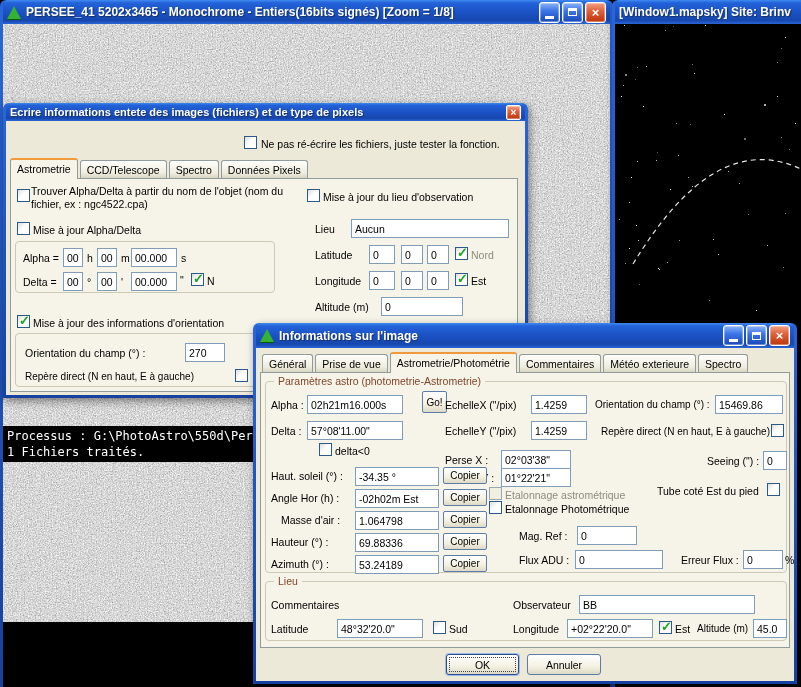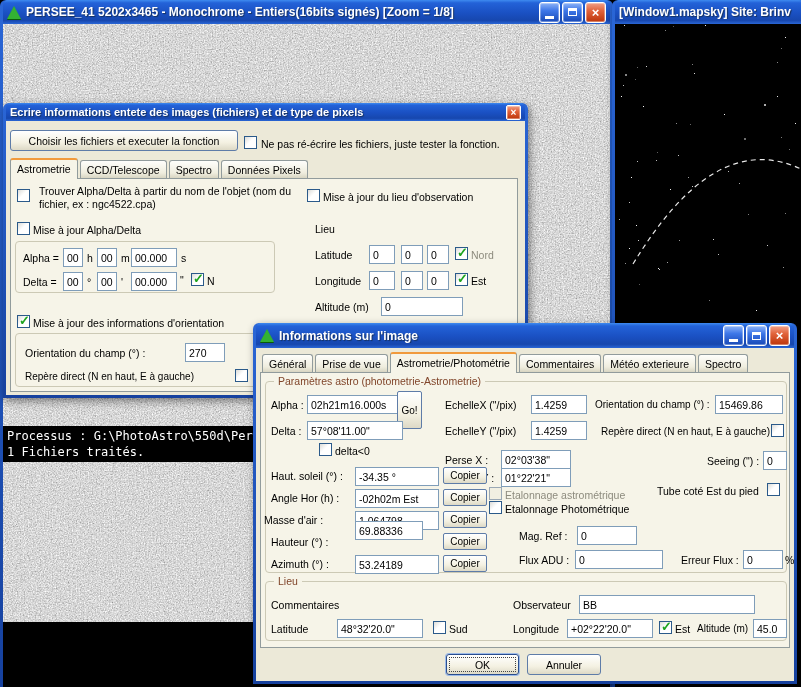--- a/index.html
+++ b/index.html
@@ -216,34 +216,33 @@
 </div>
 
 <div class="window" style="left:3px;top:103px;width:525px;height:295px;z-index:2">
   <div class="titlebar sm">
     <span class="ttext sm">Ecrire informations entete des images (fichiers) et de type de pixels</span>
     <span class="tbtns">
         <span class="tbtn close sm">×</span>
       </span>
   </div>
   <div class="client" style="width:519px;height:274px">
-    <button class="btn" style="left:4px;top:9px;width:228px;height:21px">Choisir les fichiers et executer la fonction</button>
     <span class="cb" style="left:238px;top:15px"></span>
     <span class="lbl" style="left:255px;top:17px">Ne pas ré-écrire les fichiers, juste tester la fonction.</span>
 
     <div class="tabs" style="left:4px;top:37px">
       <span class="tab active">Astrometrie</span>
       <span class="tab">CCD/Telescope</span>
       <span class="tab">Spectro</span>
       <span class="tab">Données Pixels</span>
     </div>
 
     <div class="panel" style="left:4px;top:57px;width:508px;height:214px">
       <span class="cb" style="left:6px;top:10px"></span>
-      <span class="lbl wrap" style="left:28px;top:6px;width:252px">Trouver Alpha/Delta à partir du nom de l'objet (nom du fichier, ex : ngc4522.cpa)</span>
+      <span class="lbl wrap" style="left:20px;top:6px;width:252px">Trouver Alpha/Delta à partir du nom de l'objet (nom du fichier, ex : ngc4522.cpa)</span>
       <span class="cb" style="left:6px;top:43px"></span>
       <span class="lbl" style="left:22px;top:45px">Mise à jour Alpha/Delta</span>
 
       <div class="grp" style="left:4px;top:62px;width:260px;height:52px"></div>
       <span class="lbl" style="left:12px;top:73px">Alpha =</span>
       <input class="input" style="left: 52px; top: 69px; width: 20px;" value="00">
       <span class="lbl" style="left:76px;top:73px">h</span>
       <input class="input" style="left: 86px; top: 69px; width: 20px;" value="00">
       <span class="lbl" style="left:110px;top:73px">m</span>
       <input class="input" style="left: 120px; top: 69px; width: 46px;" value="00.000">
@@ -255,20 +254,21 @@
       <input class="input" style="left: 86px; top: 93px; width: 20px;" value="00">
       <span class="lbl" style="left:110px;top:97px">'</span>
       <input class="input" style="left: 120px; top: 93px; width: 46px;" value="00.000">
       <span class="lbl" style="left:169px;top:95px">"</span>
       <span class="cb checked" style="left:180px;top:94px"></span>
       <span class="lbl" style="left:196px;top:96px">N</span>
 
       <span class="cb" style="left:296px;top:10px"></span>
       <span class="lbl" style="left:312px;top:12px">Mise à jour du lieu d'observation</span>
       <span class="lbl" style="left:304px;top:44px">Lieu</span>
+      <input class="input" style="left: 340px; top: 40px; width: 158px;" value="Aucun">
 
       <span class="lbl" style="left:304px;top:70px">Latitude</span>
       <input class="input" style="left: 358px; top: 66px; width: 26px;" value="0">
       <input class="input" style="left: 390px; top: 66px; width: 22px;" value="0">
       <input class="input" style="left: 416px; top: 66px; width: 22px;" value="0">
       <span class="cb checked" style="left:444px;top:68px"></span>
       <span class="lbl dis" style="left:460px;top:70px">Nord</span>
 
       <span class="lbl" style="left:304px;top:96px">Longitude</span>
       <input class="input" style="left: 358px; top: 92px; width: 26px;" value="0">
@@ -316,21 +316,21 @@
       <span class="tab">Spectro</span>
     </div>
 
     <div class="panel" style="left:4px;top:24px;width:530px;height:276px">
       <div class="grp" style="left:4px;top:8px;width:522px;height:192px">
         <span class="cap">Paramètres astro (photometrie-Astrometrie)</span>
       </div>
 
       <span class="lbl" style="left:10px;top:26px">Alpha :</span>
       <input class="input" style="left: 46px; top: 22px; width: 96px;" value="02h21m16.000s">
-      <button class="btn small" style="left:136px;top:18px;width:25px;height:38px">Go!</button>
+      <button class="btn small" style="left:161px;top:18px;width:25px;height:22px">Go!</button>
       <span class="lbl" style="left:184px;top:26px">EchelleX ("/pix)</span>
       <input class="input" style="left: 270px; top: 22px; width: 56px;" value="1.4259">
       <span class="lbl f10" style="left:334px;top:26px">Orientation du champ (°) :</span>
       <input class="input" style="left: 454px; top: 22px; width: 68px;" value="15469.86">
 
       <span class="lbl" style="left:10px;top:52px">Delta :</span>
       <input class="input" style="left: 46px; top: 48px; width: 96px;" value="57°08'11.00&quot;">
       <span class="lbl" style="left:184px;top:52px">EchelleY ("/pix)</span>
       <input class="input" style="left: 270px; top: 48px; width: 56px;" value="1.4259">
       <span class="lbl f10" style="left:340px;top:53px">Repère direct (N en haut, E à gauche)</span>
@@ -350,26 +350,26 @@
       <span class="cb" style="left:506px;top:110px"></span>
 
       <span class="lbl" style="left:10px;top:97px">Haut. soleil (°) :</span>
       <input class="input" style="left: 94px; top: 94px; width: 84px;" value="-34.35 °">
       <button class="btn small" style="left:182px;top:94px;width:44px;height:17px">Copier</button>
 
       <span class="lbl" style="left:10px;top:119px">Angle Hor (h) :</span>
       <input class="input" style="left: 94px; top: 116px; width: 84px;" value="-02h02m Est">
       <button class="btn small" style="left:182px;top:116px;width:44px;height:17px">Copier</button>
 
-      <span class="lbl" style="left:3px;top:141px">Masse d'air :</span>
+      <span class="lbl" style="left:20px;top:141px">Masse d'air :</span>
       <input class="input" style="left: 94px; top: 138px; width: 84px;" value="1.064798">
       <button class="btn small" style="left:182px;top:138px;width:44px;height:17px">Copier</button>
 
       <span class="lbl" style="left:10px;top:163px">Hauteur (°) :</span>
-      <input class="input" style="left: 94px; top: 148px; width: 68px;" value="69.88336">
+      <input class="input" style="left: 94px; top: 160px; width: 84px;" value="69.88336">
       <button class="btn small" style="left:182px;top:160px;width:44px;height:17px">Copier</button>
 
       <span class="lbl" style="left:10px;top:185px">Azimuth (°) :</span>
       <input class="input" style="left: 94px; top: 182px; width: 84px;" value="53.24189">
       <button class="btn small" style="left:182px;top:182px;width:44px;height:17px">Copier</button>
 
       <span class="cb disabled" style="left:228px;top:114px"></span>
       <span class="lbl dis" style="left:244px;top:116px">Etalonnage astrométrique</span>
       <span class="cb" style="left:228px;top:128px"></span>
       <span class="lbl" style="left:244px;top:130px">Etalonnage Photométrique</span>

